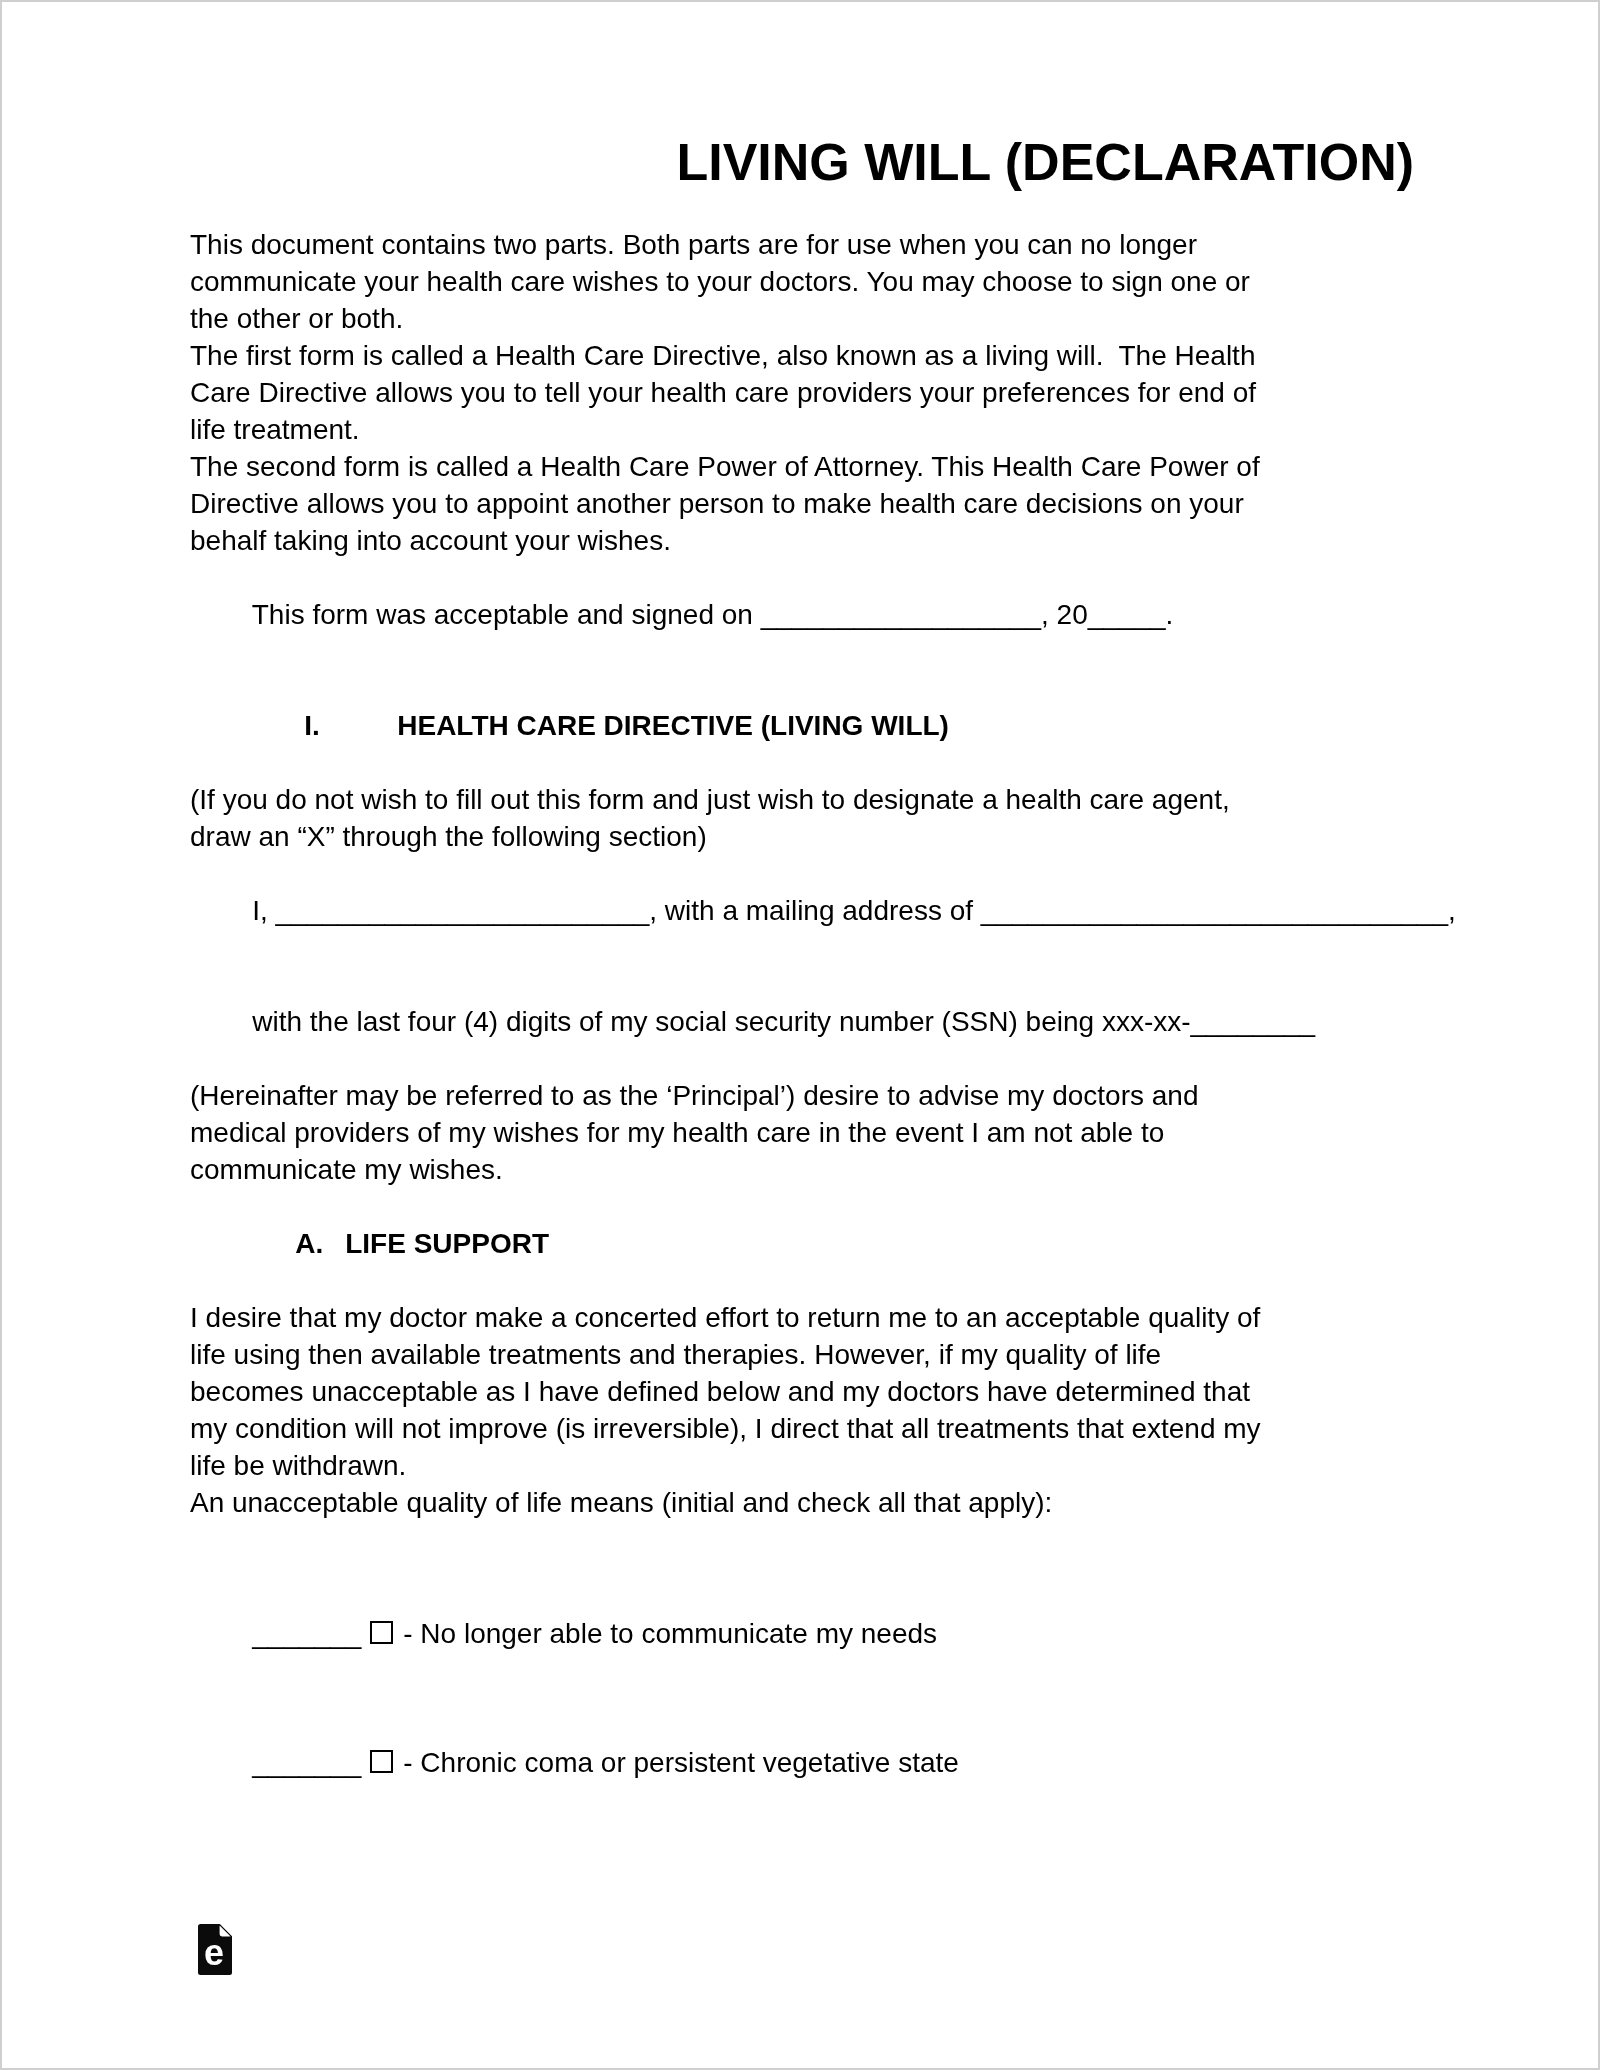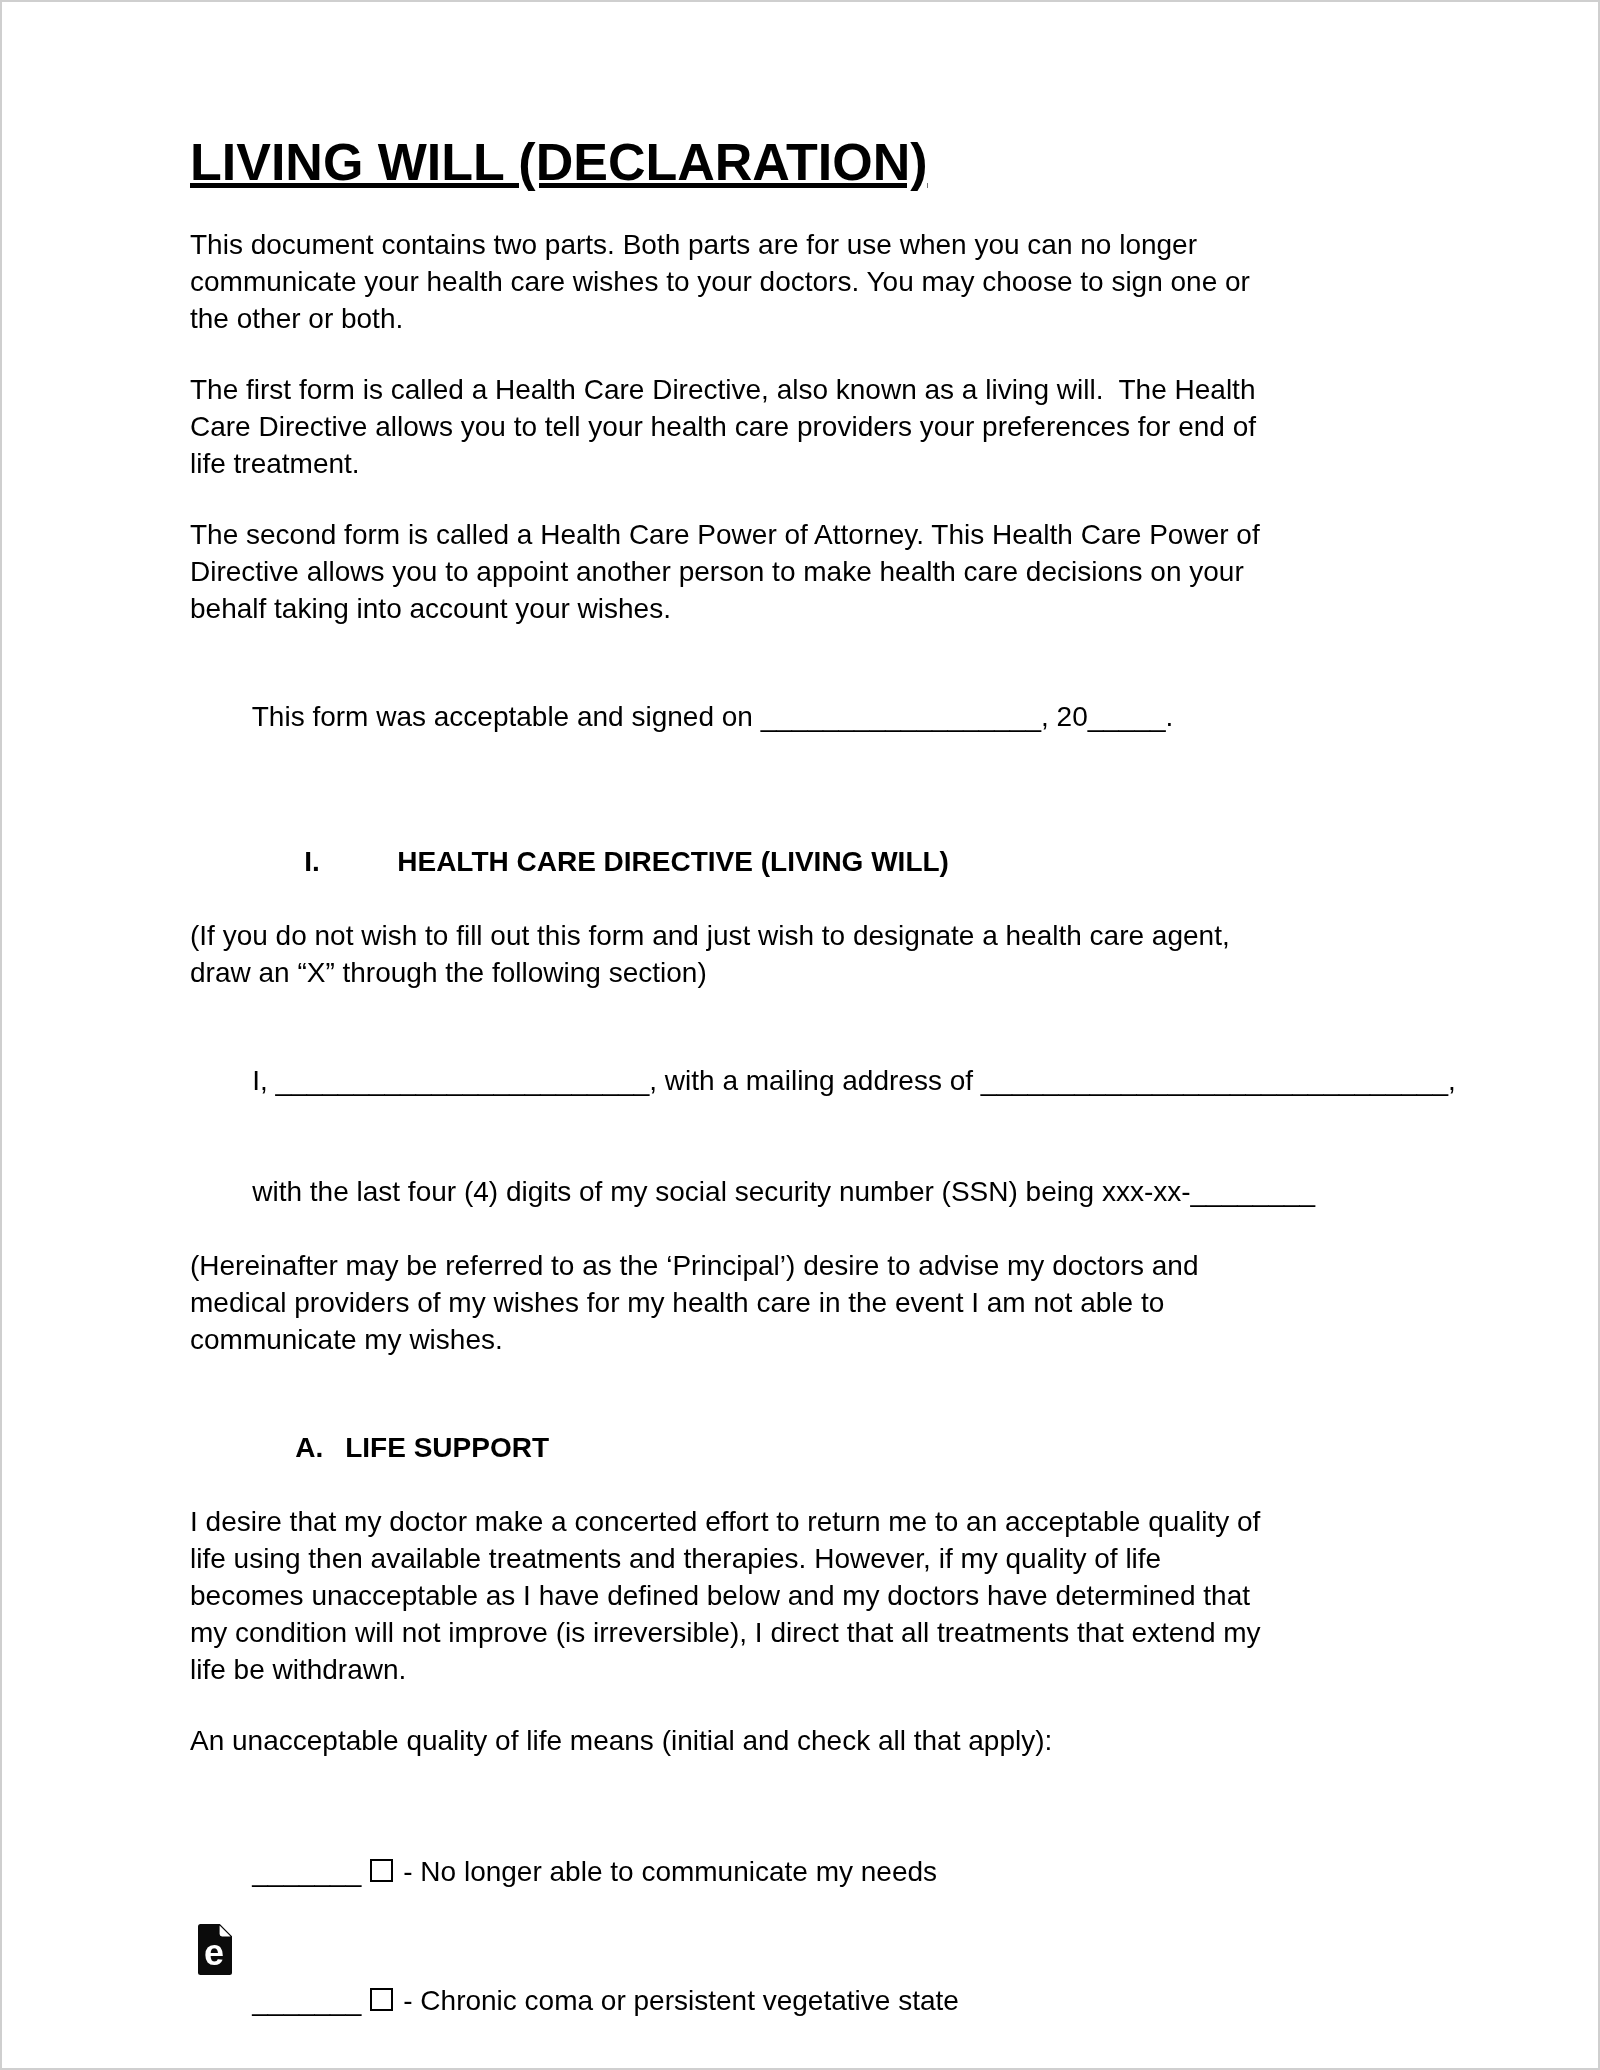--- a/index.html
+++ b/index.html
@@ -10,29 +10,27 @@
     box-shadow:inset 0 0 0 2px #cfcfcf;
     font-family:"Liberation Sans","DejaVu Sans",sans-serif;
     color:#000000;
     overflow:hidden;
   }
   .content{
     position:absolute;left:190px;top:0;width:1224px;
   }
   .doc-title{
     margin-top:132px;
-    text-align:left;
+    text-align:right;
     font-size:52px;
     font-weight:bold;
     line-height:60px;
     white-space:pre;
-    text-decoration:underline;
   }
   .para{
-    margin-top:34px;
     font-size:28px;
     line-height:37px;
   }
   .para.first{margin-top:34px;}
   .line{white-space:pre;}
   .bold{font-weight:bold;}
   .sec-num{
     display:inline-block;
     margin-left:52px;
     width:93px;

